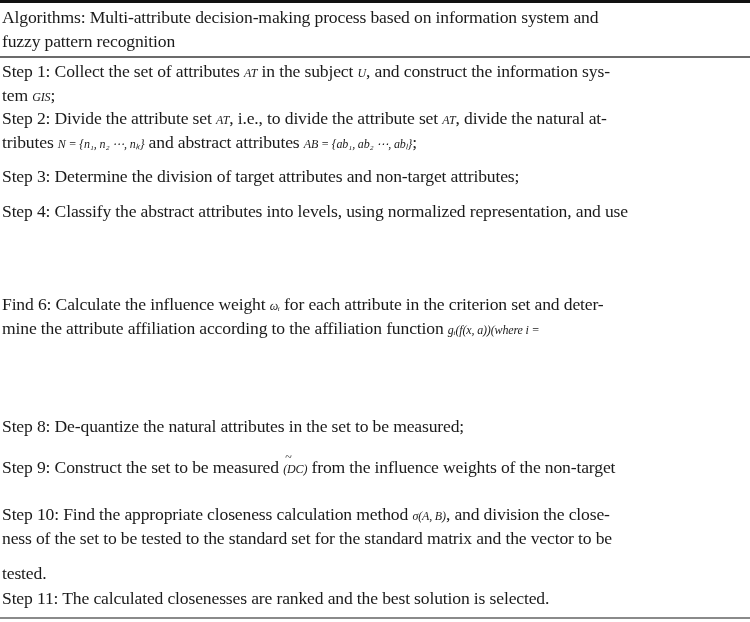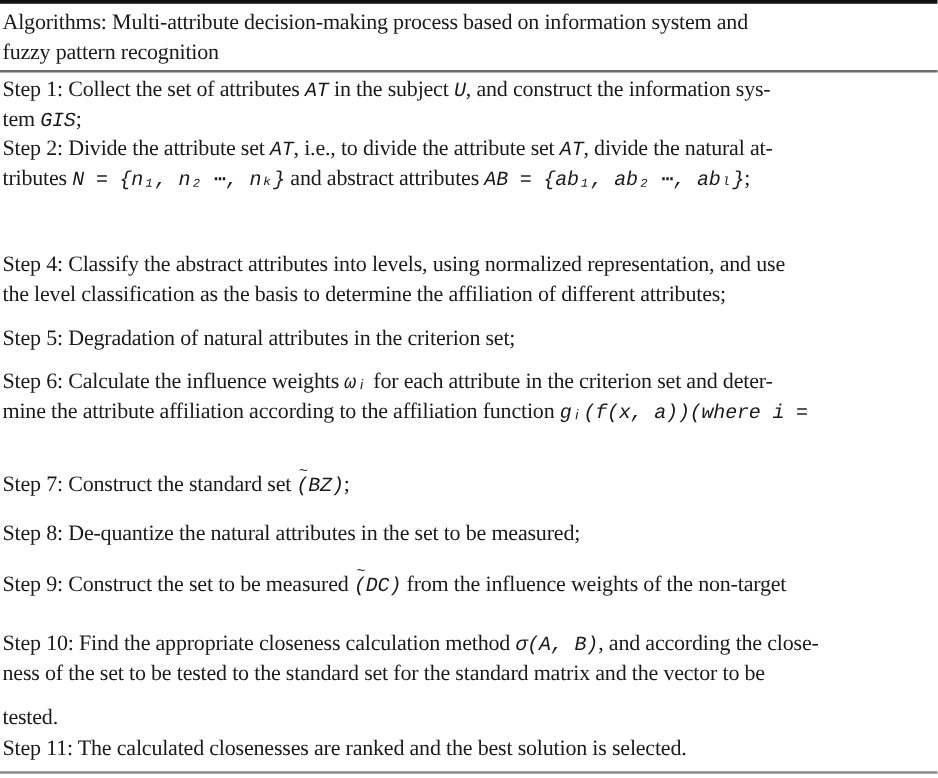--- a/index.html
+++ b/index.html
@@ -3,56 +3,54 @@
 <meta charset="utf-8">
 <style>
   html, body { margin: 0; padding: 0; background: #ffffff; }
   body { width: 750px; height: 622px; overflow: hidden; position: relative;
          font-family: "Liberation Serif", "DejaVu Serif", serif; color: #1a1a1a; }
   .table { position: absolute; left: 0; top: 0; width: 737px; height: 622px; }
   .top-rule { position: absolute; left: 0; top: 0; width: 750px; height: 3px; background: #111; }
   .mid-rule { position: absolute; left: 0; top: 56px; width: 750px; height: 1.5px; background: #6b6b6b; }
   .bottom-rule { position: absolute; left: 0; top: 617px; width: 750px; height: 1.5px; background: #8a8a8a; }
   .line { position: absolute; left: 2px; white-space: nowrap; font-size: 17.6px; line-height: 24px; letter-spacing: -0.15px; }
-  .m { font-family: Liberation Mono, monospace; font-style: italic; font-size: 16px; }
+  .m { font-family: Liberation Serif, serif; font-style: italic; font-size: 12px; }
   .tilde { position: relative; display: inline-block; }
   .tilde::before { content: "~"; position: absolute; left: 2px; top: -12px; font-size: 12px; font-style: normal; }
 </style>
 </head>
 <body>
 
 <div class="table">
   <div class="top-rule"></div>
 
   <div class="line" style="top:5px">Algorithms: Multi-attribute decision-making process based on information system and</div>
   <div class="line" style="top:29px">fuzzy pattern recognition</div>
 
   <div class="mid-rule"></div>
 
   <div class="line" style="top:59px"><span>Step 1: Collect the set of attributes </span><span class="m">AT</span><span> in the subject </span><span class="m">U</span><span>, and construct the information sys-</span></div>
   <div class="line" style="top:83px"><span>tem </span><span class="m">GIS</span><span>;</span></div>
 
   <div class="line" style="top:106px"><span>Step 2: Divide the attribute set </span><span class="m">AT</span><span>, i.e., to divide the attribute set </span><span class="m">AT</span><span>, divide the natural at-</span></div>
   <div class="line" style="top:130px"><span>tributes </span><span class="m">N = {n₁, n₂ ⋯, nₖ}</span><span> and abstract attributes </span><span class="m">AB = {ab₁, ab₂ ⋯, abₗ}</span><span>;</span></div>
 
+  <div class="line" style="top:164px">Step 3: Determine the division of target attributes and non-target attributes;</div>
 
   <div class="line" style="top:199px">Step 4: Classify the abstract attributes into levels, using normalized representation, and use</div>
-  <div class="line" style="top:223px">the level classification as the basis to determine the affiliation of different attributes;</div>
 
-  <div class="line" style="top:258px">Step 5: Degradation of natural attributes in the criterion set;</div>
 
-  <div class="line" style="top:292px"><span>Step 6: Calculate the influence weights </span><span class="m">ωᵢ</span><span> for each attribute in the criterion set and deter-</span></div>
+  <div class="line" style="top:292px"><span>Find 6: Calculate the influence weight </span><span class="m">ωᵢ</span><span> for each attribute in the criterion set and deter-</span></div>
   <div class="line" style="top:316px"><span>mine the attribute affiliation according to the affiliation function </span><span class="m">gᵢ(f(x, a))(where i =</span><span></span></div>
 
-  <div class="line" style="top:375px"><span>Step 7: Construct the standard set </span><span class="m tilde">(BZ)</span><span>;</span></div>
 
   <div class="line" style="top:414px">Step 8: De-quantize the natural attributes in the set to be measured;</div>
 
   <div class="line" style="top:455px"><span>Step 9: Construct the set to be measured </span><span class="m tilde">(DC)</span><span> from the influence weights of the non-target</span></div>
 
-  <div class="line" style="top:502px"><span>Step 10: Find the appropriate closeness calculation method </span><span class="m">σ(A, B)</span><span>, and according the close-</span></div>
+  <div class="line" style="top:502px"><span>Step 10: Find the appropriate closeness calculation method </span><span class="m">σ(A, B)</span><span>, and division the close-</span></div>
   <div class="line" style="top:526px">ness of the set to be tested to the standard set for the standard matrix and the vector to be</div>
   <div class="line" style="top:561px">tested.</div>
 
   <div class="line" style="top:586px">Step 11: The calculated closenesses are ranked and the best solution is selected.</div>
 
   <div class="bottom-rule"></div>
 </div>
 
 </body></html>

